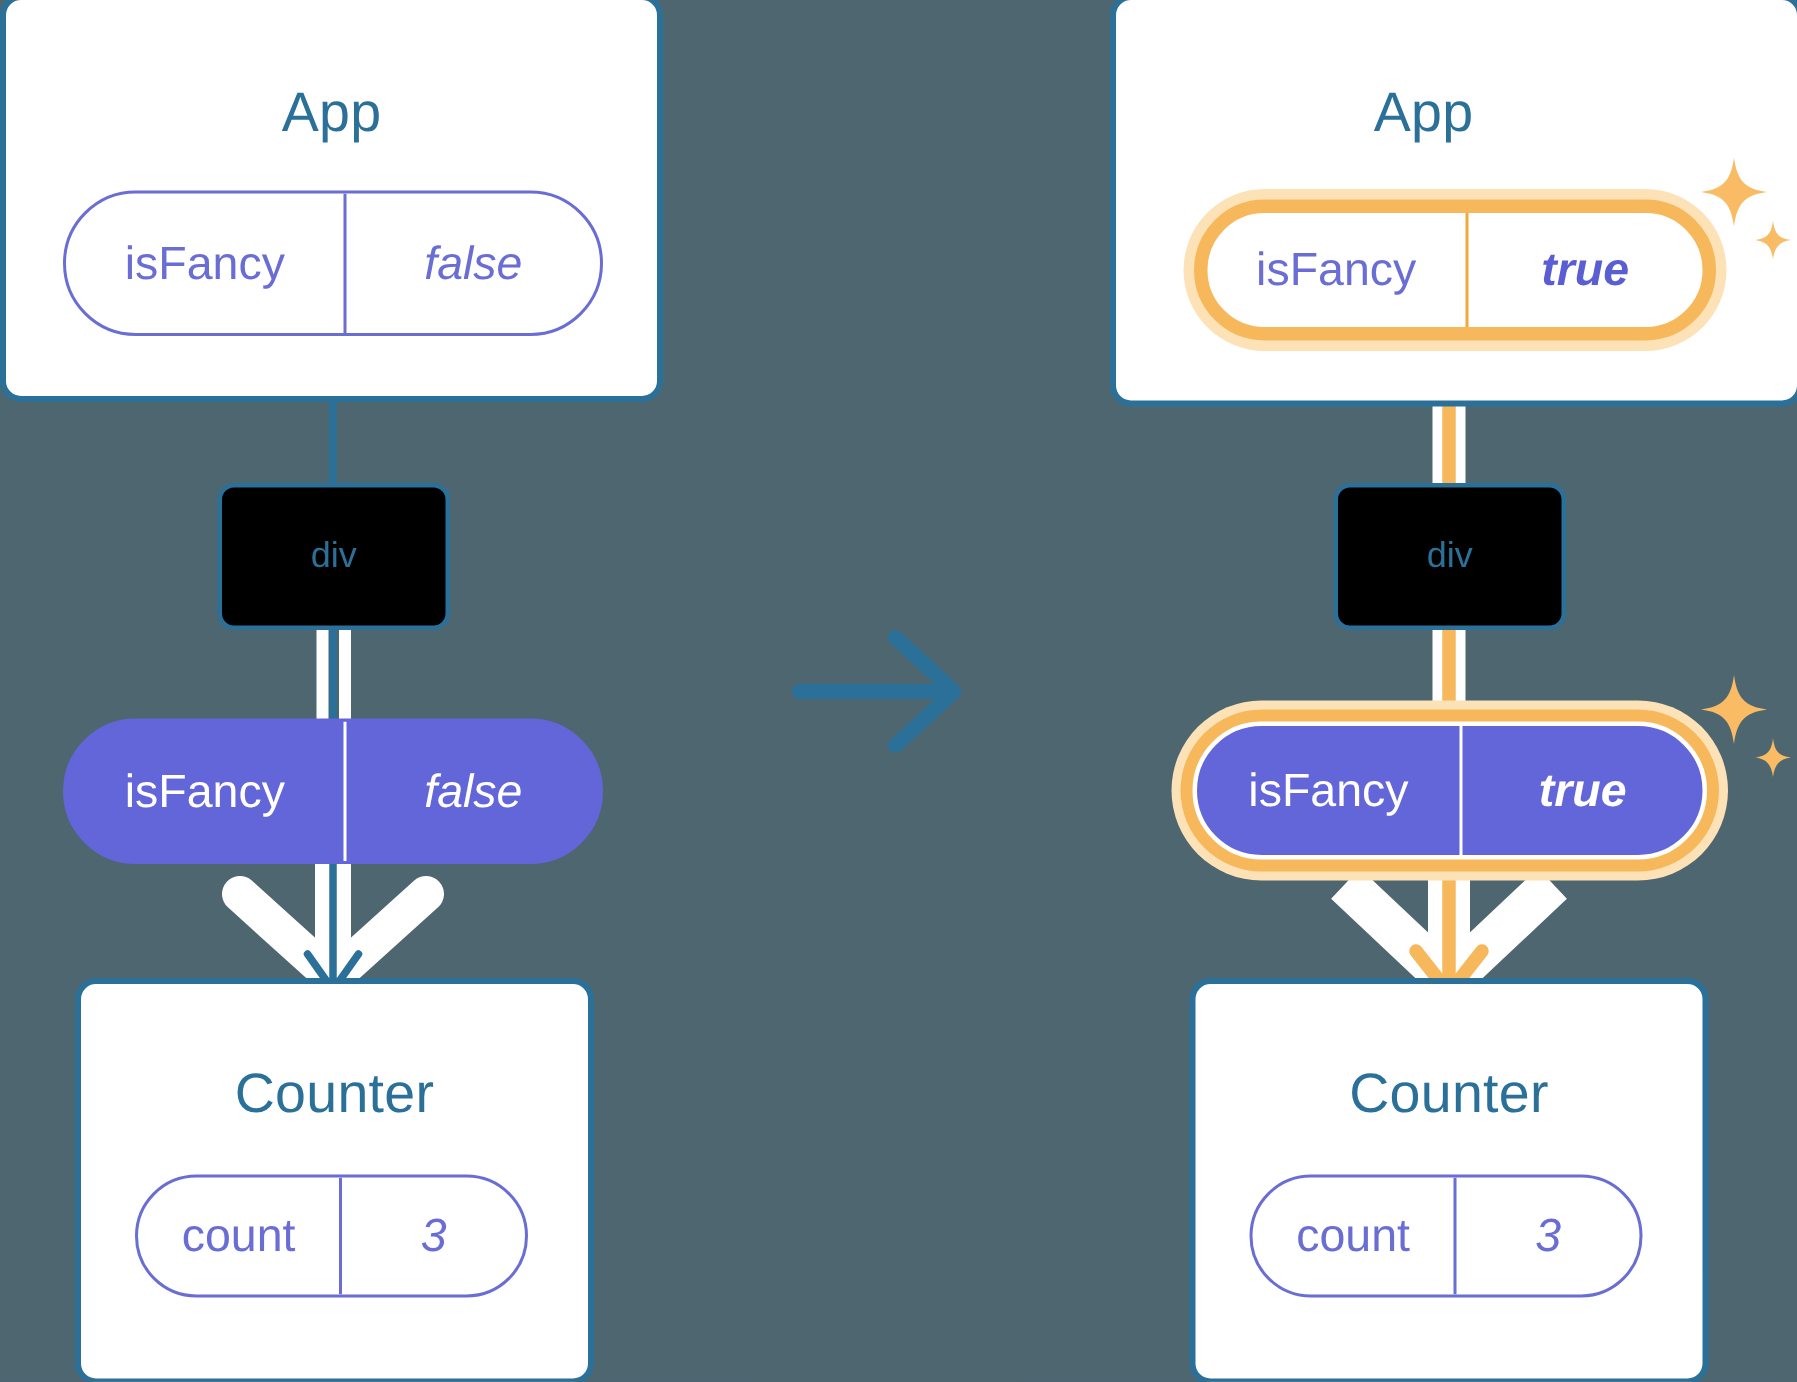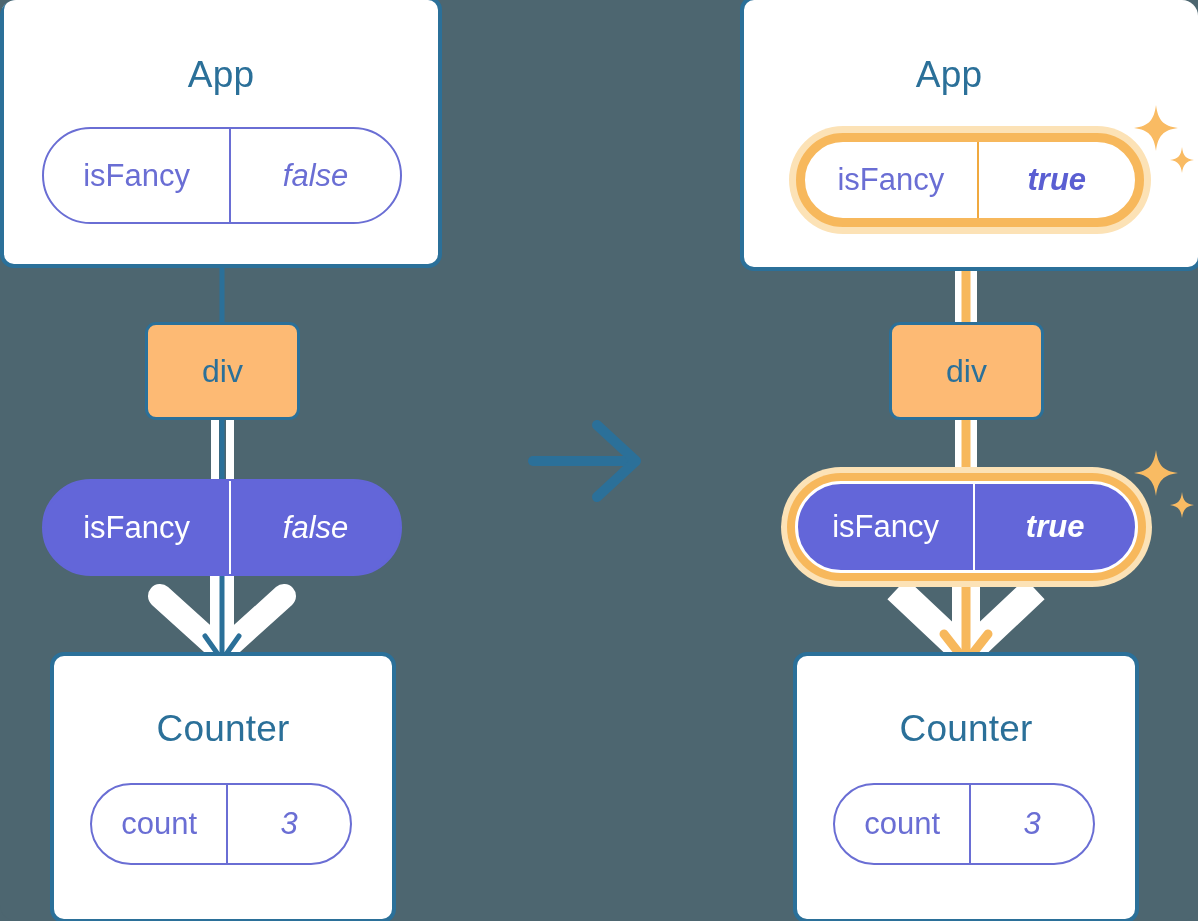--- a/index.html
+++ b/index.html
@@ -12,21 +12,20 @@
     height: 921px;
     font-family: "Liberation Sans", sans-serif;
     -webkit-font-smoothing: antialiased;
   }
   #stage {
     position: relative;
     width: 1198px;
     height: 921px;
     background: #4d6670;
     overflow: hidden;
-    border-radius: 16px;
   }
   .svg-layer {
     position: absolute;
     left: 0;
     top: 0;
     width: 1198px;
     height: 921px;
   }
 
   
@@ -42,29 +41,29 @@
     left: 0;
     right: 0;
     text-align: center;
     color: #2b7099;
     font-size: 37px;
     font-weight: 400;
     letter-spacing: 0.2px;
   }
   .node-box {
     position: absolute;
-    background: #fdba74;
+    background: #000000;
     border: 3px solid #2b7099;
     border-radius: 11px;
     box-sizing: border-box;
     display: flex;
     align-items: center;
     justify-content: center;
     color: #2b7099;
-    font-size: 32px;
+    font-size: 24px;
   }
   .node-box span { position: relative; z-index: 3; }
 
   
   .pill {
     position: absolute;
     box-sizing: border-box;
     display: flex;
     align-items: stretch;
     border-radius: 999px;

